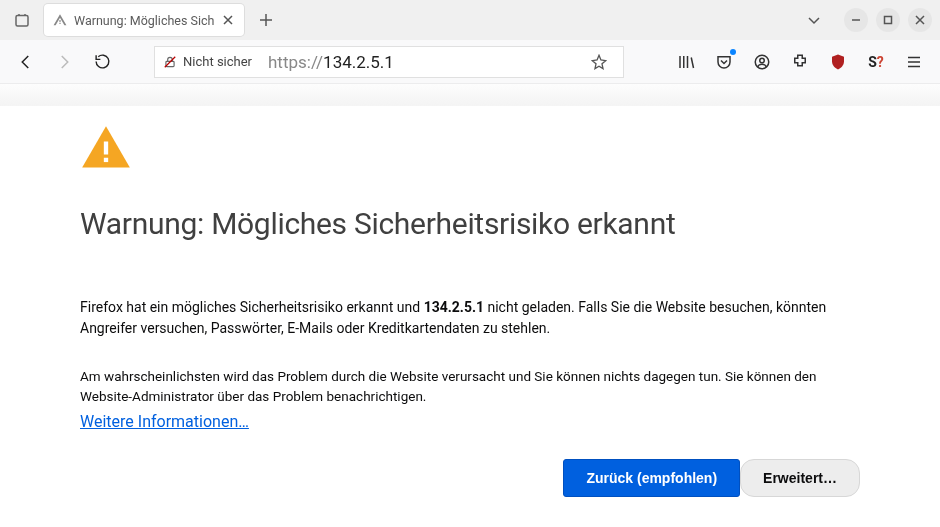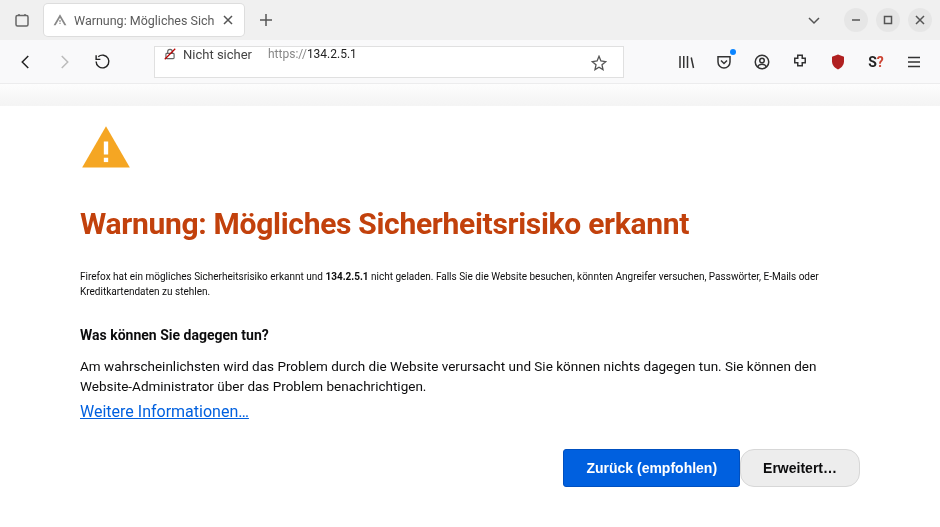--- a/index.html
+++ b/index.html
@@ -67,29 +67,29 @@
     border-radius:4px; color:#333;
   }
   .tbtn.disabled { color:#bbb; }
   .addressbar {
     flex: 1;
     height: 32px;
     background: #fff;
     border: 1px solid rgba(0,0,0,0.12);
     border-radius: 0;
     display:flex;
-    align-items:flex-start;
+    align-items:center;
     padding: 0 8px;
     gap: 6px;
     margin: 0 40px 0 30px;
   }
   .addressbar .lock { display:flex; align-items:center; color:#666; }
   .addressbar .sec-label { font-size: 13px; color:#444; }
   .addressbar .sep { color:#bbb; }
-  .addressbar .url { font-size: 12px; color:#888; }
+  .addressbar .url { font-size: 17px; color:#888; }
   .addressbar .url .scheme { color:#888; }
   .addressbar .url .host { color:#222; font-weight:400; }
   .addressbar .star { margin-left:auto; color:#555; }
   .toolbar-icons { display:flex; gap:6px; align-items:center; }
   .toolbar-icons .tbtn svg { width:18px; height:18px; }
   .ublock { color:#b02020; }
   .s-badge { font-weight:700; color:#222; font-size:14px; }
   .s-badge .q { color:#c43; }
 
   .bookmarks-bar {
@@ -101,27 +101,27 @@
   .page {
     padding: 16px 80px 0 80px;
   }
   .warn-icon-wrap { margin-bottom: 28px; }
   .warn-icon {
     width: 52px; height: 52px;
     color: #f5a623;
   }
   h1.title {
     font-size: 30px;
-    font-weight: 700;
-    color: #c2410c;
-    margin-bottom: 28px;
+    font-weight: 400;
+    color: #404040;
+    margin-bottom: 56px;
     letter-spacing: -0.3px;
   }
   p.lead {
-    font-size: 10px;
+    font-size: 14px;
     color: #0c0c0d;
     line-height: 1.5;
     margin-bottom: 28px;
   }
   p.lead b { font-weight:700; }
   .sub-head {
     font-size: 14px;
     font-weight: 700;
     color: #0c0c0d;
     margin-bottom: 14px;
@@ -310,21 +310,20 @@
         <rect x="11" y="16.5" width="2" height="2" fill="#fff"></rect>
       </svg>
   </div>
 
   <h1 class="title">Warnung: Mögliches Sicherheitsrisiko erkannt</h1>
 
   <p class="lead">
     <span>Firefox hat ein mögliches Sicherheitsrisiko erkannt und </span><b>134.2.5.1</b><span> nicht geladen. Falls Sie die Website besuchen, könnten Angreifer versuchen, Passwörter, E-Mails oder Kreditkartendaten zu stehlen.</span>
   </p>
 
-  <div class="sub-head">Was können Sie dagegen tun?</div>
 
   <p class="body">Am wahrscheinlichsten wird das Problem durch die Website verursacht und Sie können nichts dagegen tun. Sie können den Website-Administrator über das Problem benachrichtigen.</p>
 
   <a href="#" class="more">Weitere Informationen…</a>
 
   <div class="button-row">
     <button class="primary">Zurück (empfohlen)</button>
     <button class="secondary">Erweitert…</button>
   </div>
 </div>

